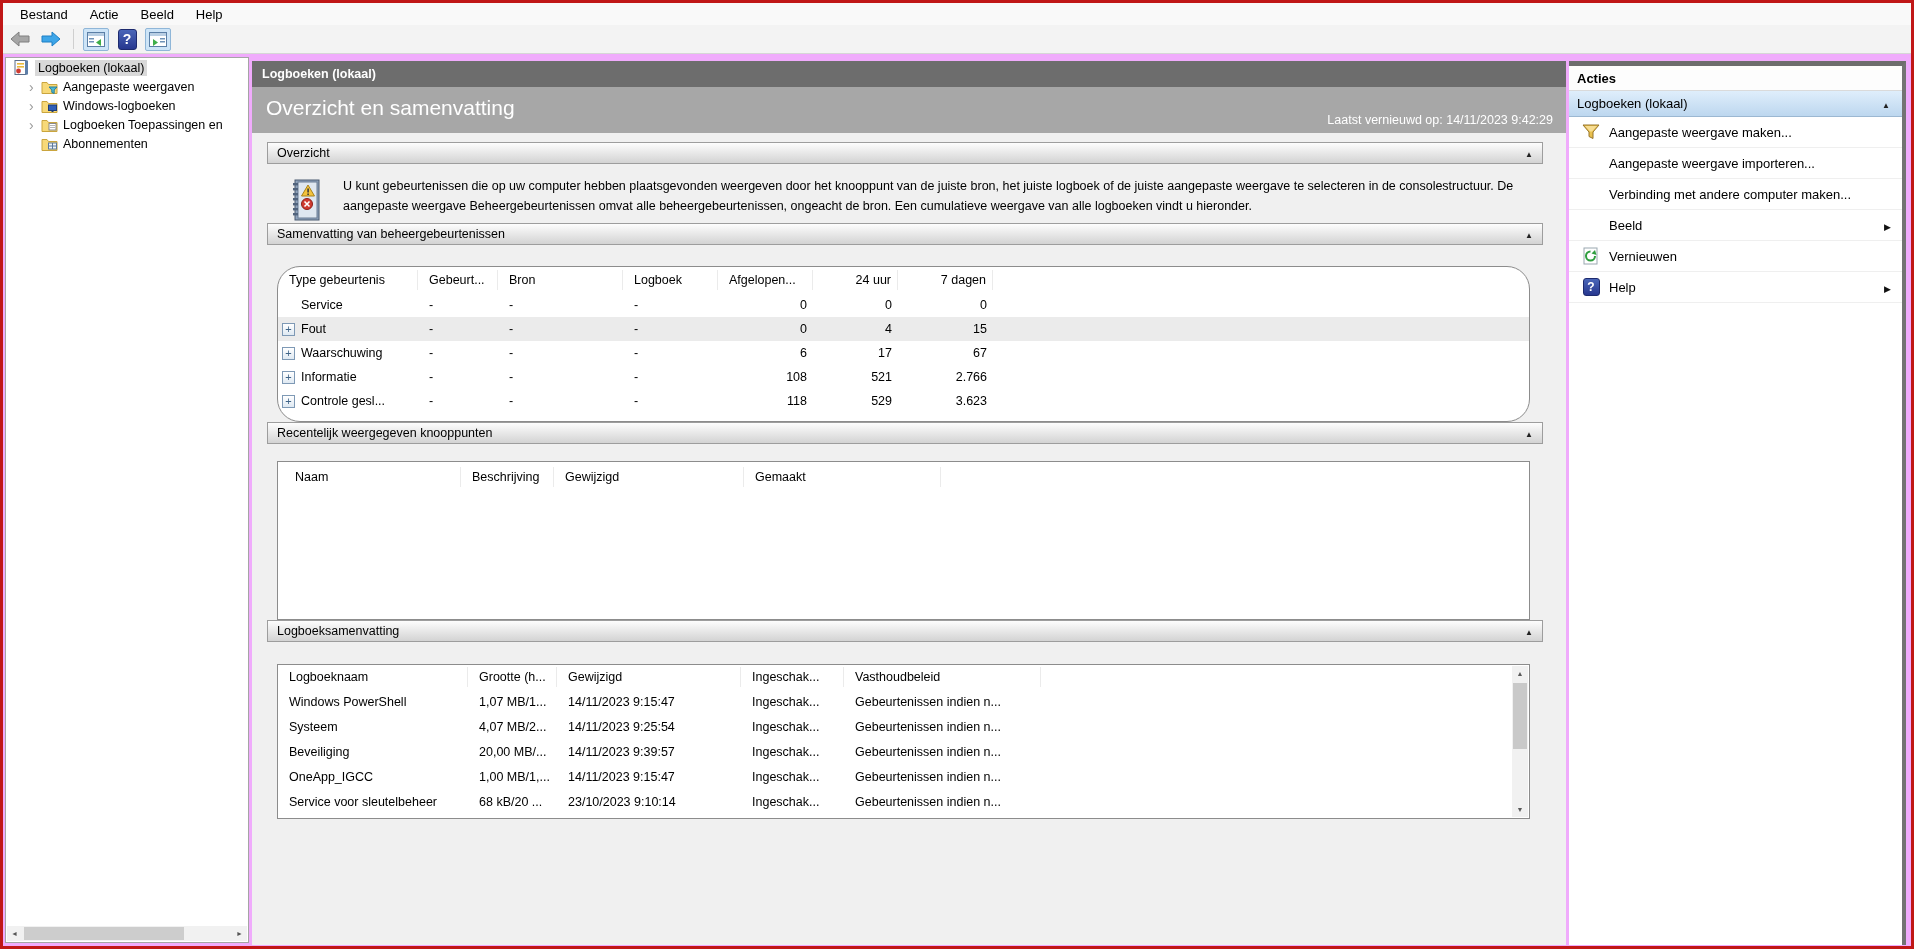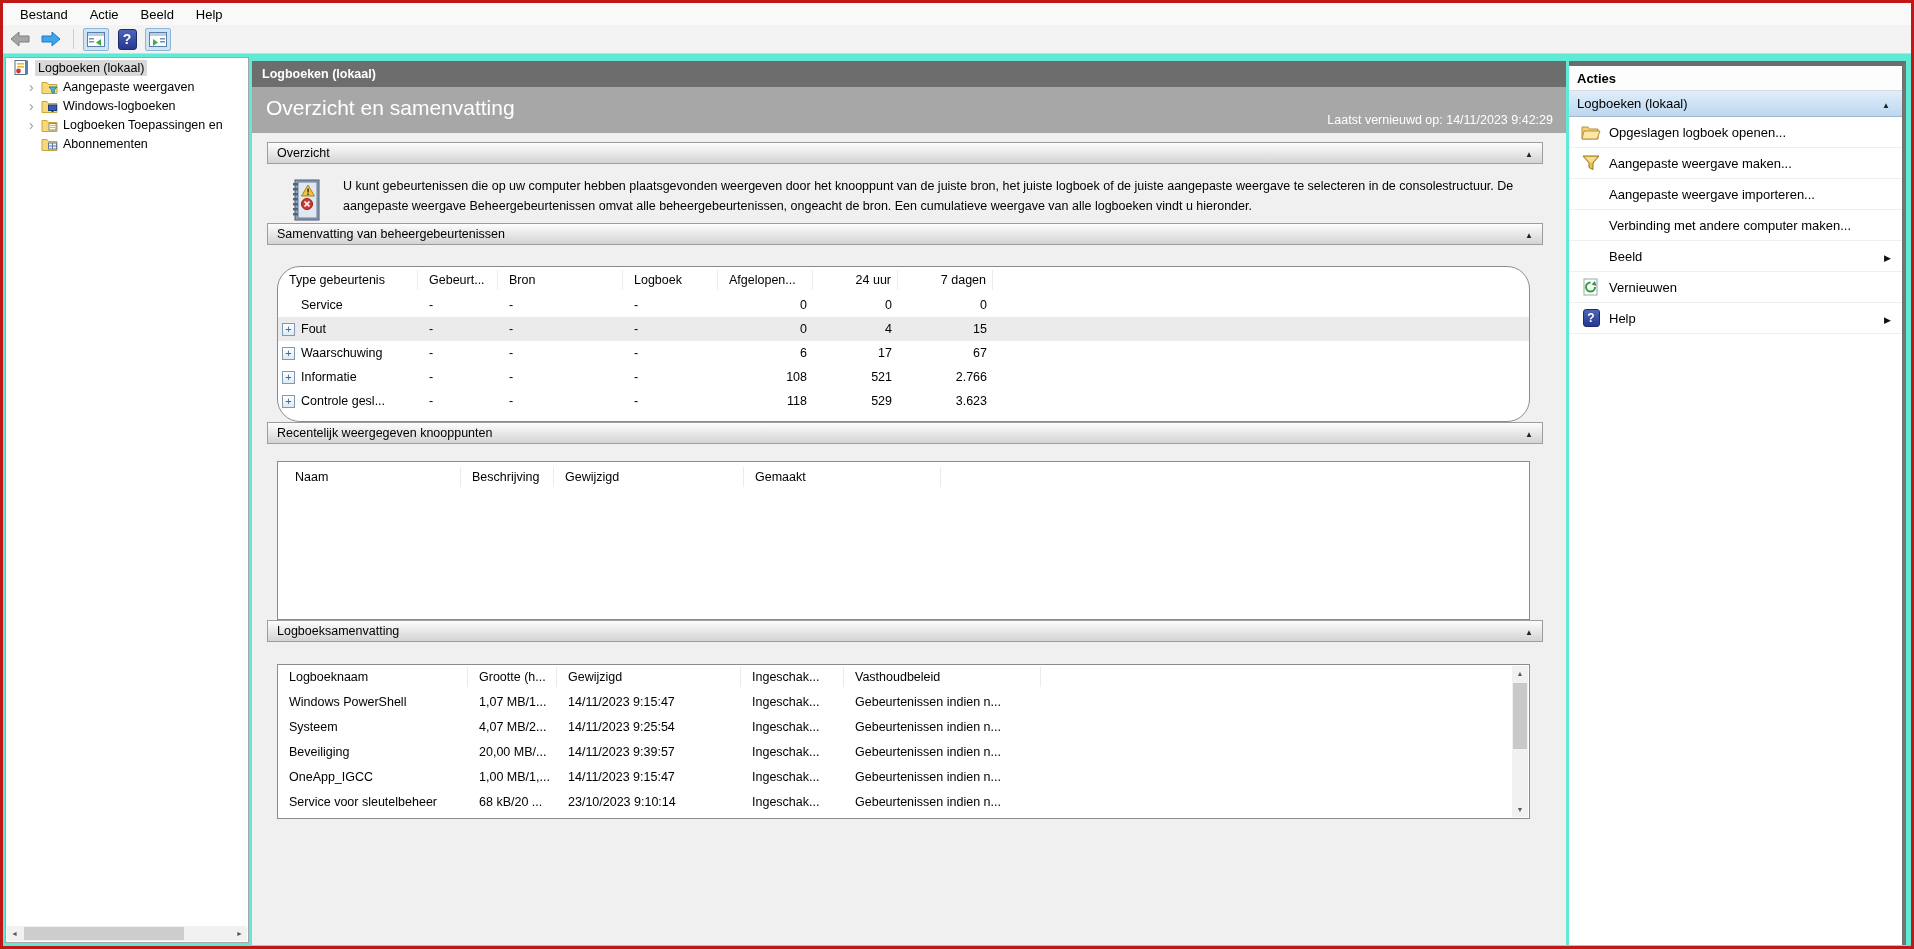--- a/index.html
+++ b/index.html
@@ -19,21 +19,21 @@
              display:flex; align-items:center; padding-left:4px; gap:5px; }
   .tb-btn { width:26px; height:23px; display:flex; align-items:center; justify-content:center; }
   .tb-toggle { background:#cde4f7; border:1px solid #8fb6d8; border-radius:2px; }
   .tb-sep { width:1px; height:20px; background:#cfcfcf; margin:0 4px; }
   .help-badge { width:19px; height:21px; border-radius:3px;
                 background:linear-gradient(#4a66b8,#27378f); border:1px solid #1d2a6e;
                 color:#fff; font-weight:bold; font-size:14px; display:flex;
                 align-items:center; justify-content:center; }
 
   
-  .main { position:relative; height:892px; background:#5eead4; }
+  .main { position:relative; height:892px; background:#f0abfc; }
 
   .tree-panel { position:absolute; left:2px; top:3px; width:244px; height:886px;
                 background:#fff; border:1px solid #a5a5a5; font-size:12.5px; }
   .tree-row { height:19px; display:flex; align-items:center; }
   .tree-root { padding-left:5px; }
   .tree-child { padding-left:23px; }
   .chev { width:12px; color:#9b9b9b; font-size:14px; line-height:12px; }
   .chev.show::before { content:"›"; }
   .tree-icon { width:17px; height:15px; margin-right:5px; flex:0 0 auto; }
   .tree-root .tree-icon { margin-left:2px; }
@@ -424,27 +424,20 @@
       <div class="actions-title">
         <span>Acties</span>
       </div>
       <div class="actions-group-bar">
         <span>Logboeken (lokaal)</span>
         <span class="sec-arrow"></span>
       </div>
 
       <div class="action-item">
         <svg class="ai-icon" viewBox="0 0 20 18">
-          <path d="M1 4 h6 l1.5 2 H17 v10 H1 z" fill="#f2d077" stroke="#b6923a"></path>
-          <path d="M3 8 h16 l-3 8 H1 z" fill="#fbe7a6" stroke="#b6923a"></path>
-        </svg>
-        <span class="ai-label">Opgeslagen logboek openen...</span>
-      </div>
-      <div class="action-item">
-        <svg class="ai-icon" viewBox="0 0 20 18">
           <polygon points="2,2 18,2 12,9 12,15.5 8,13.5 8,9" fill="#e9c04d" stroke="#97752a"></polygon>
           <polygon points="4,3 16,3 11,8.5 9,8.5" fill="#f7dd93"></polygon>
         </svg>
         <span class="ai-label">Aangepaste weergave maken...</span>
       </div>
       <div class="action-item">
         <span class="ai-icon"></span>
         <span class="ai-label">Aangepaste weergave importeren...</span>
       </div>
       <div class="action-item">

